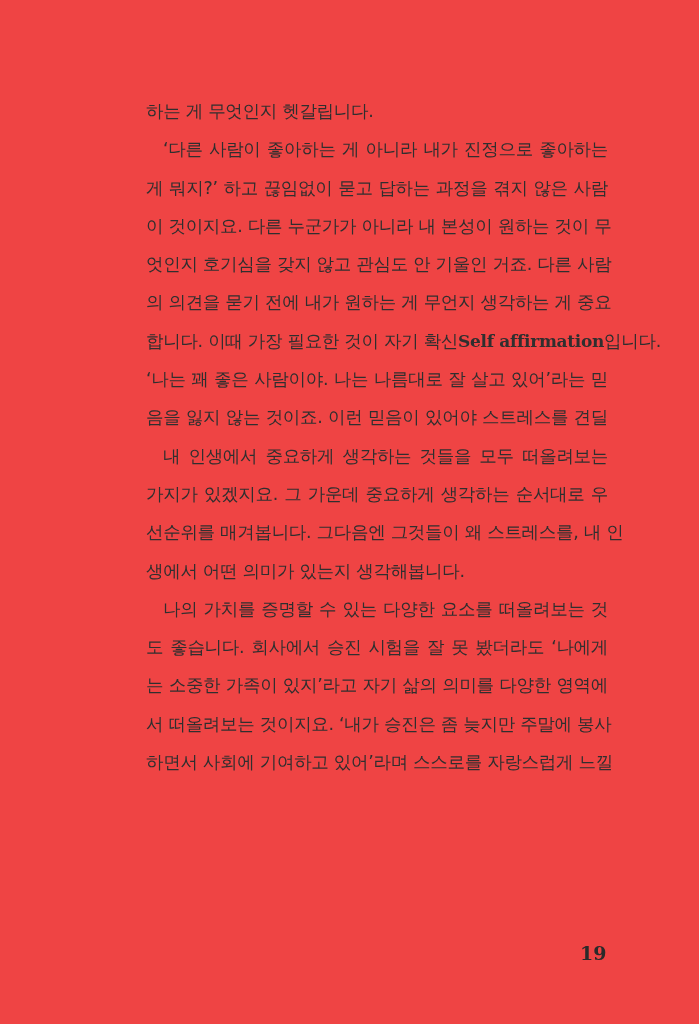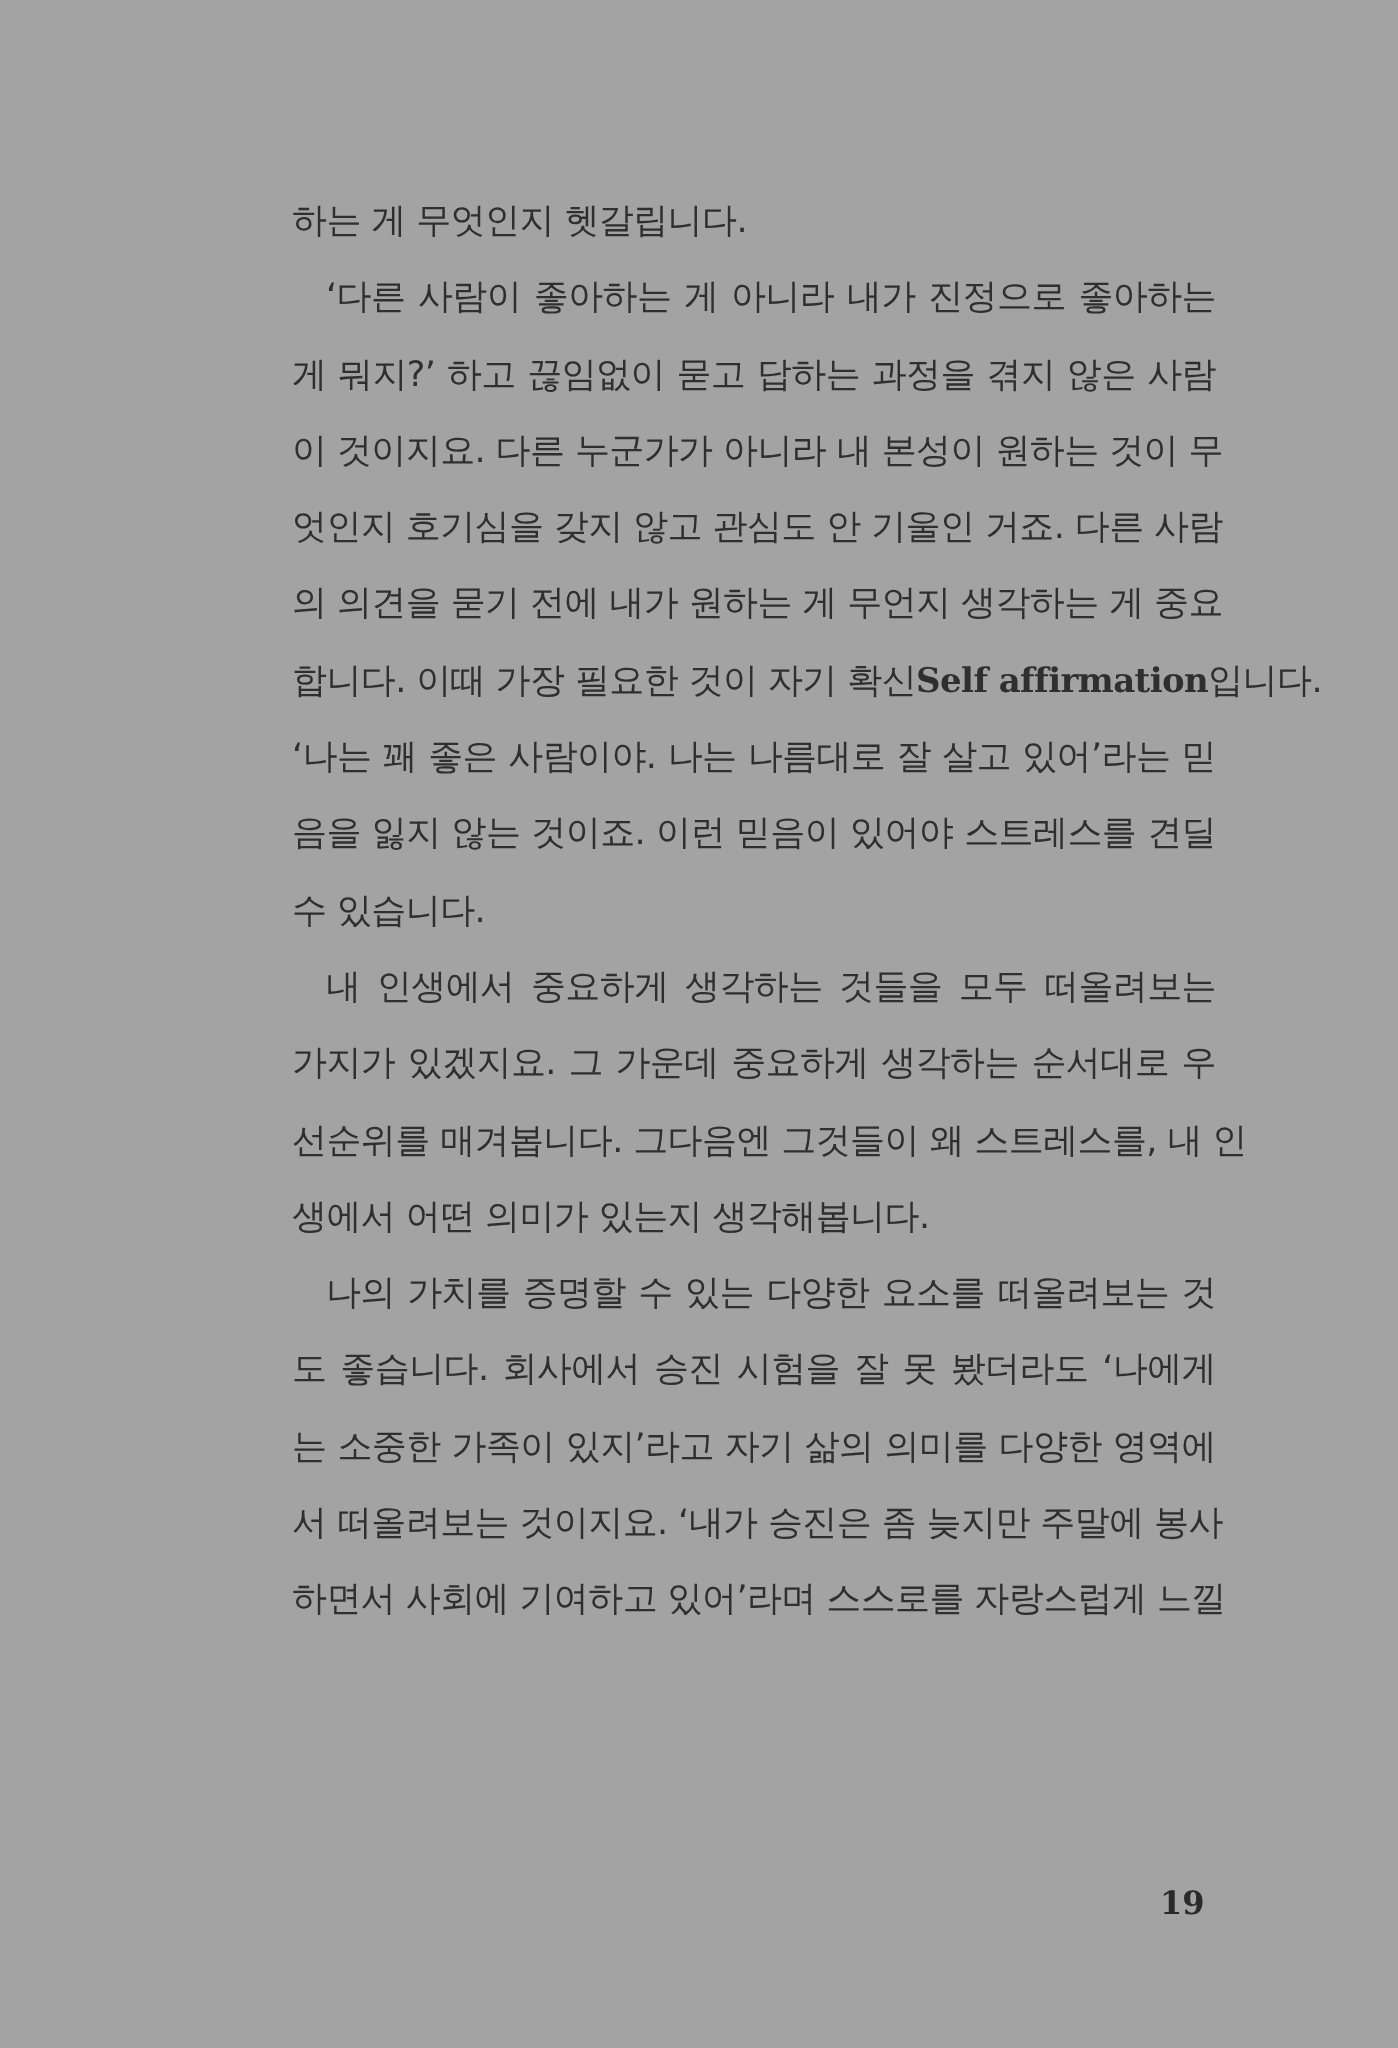--- a/index.html
+++ b/index.html
@@ -1,49 +1,48 @@
 <!DOCTYPE html>
 <html><head>
 <meta charset="utf-8">
 <style>
   html, body { margin: 0; padding: 0; background: #ffffff; }
   body { width: 699px; height: 1024px; position: relative; overflow: hidden; }
-  .page { position: absolute; left: 0; top: 0; width: 699px; height: 1024px; background: #a3a3a3; }
+  .page { position: absolute; left: 0; top: 0; width: 699px; height: 1024px; background: #ef4444; }
   .text-block {
     position: absolute; left: 146px; top: 92px; width: 462px;
     font-family: "DejaVu Sans", sans-serif;
     font-size: 17.5px; line-height: 38.3px; color: #2f2f2f;
     letter-spacing: -0.3px;
   }
   .line { white-space: nowrap; display: block; text-align: justify; text-align-last: justify; height: 38.3px; }
   .line.last { text-align-last: left; }
   .line.indent { padding-left: 17px; }
   .eng { font-family: "DejaVu Serif", serif; font-weight: bold; font-size: 17px; letter-spacing: -0.3px; }
   .page-number {
     position: absolute; left: 580px; top: 942px;
-    font-family: "DejaVu Serif", serif; font-weight: bold; font-size: 16px; color: #2a2a2a;
+    font-family: "DejaVu Serif", serif; font-weight: bold; font-size: 19px; color: #2a2a2a;
   }
 </style>
 </head>
 <body>
 
 <div class="page">
   <div class="text-block">
 
     <span class="line last">하는 게 무엇인지 헷갈립니다.</span>
 
     <span class="line indent">‘다른 사람이 좋아하는 게 아니라 내가 진정으로 좋아하는</span>
     <span class="line">게 뭐지?’ 하고 끊임없이 묻고 답하는 과정을 겪지 않은 사람</span>
     <span class="line">이 것이지요. 다른 누군가가 아니라 내 본성이 원하는 것이 무</span>
     <span class="line">엇인지 호기심을 갖지 않고 관심도 안 기울인 거죠. 다른 사람</span>
     <span class="line">의 의견을 묻기 전에 내가 원하는 게 무언지 생각하는 게 중요</span>
     <span class="line"><span>합니다. 이때 가장 필요한 것이 자기 확신</span><span class="eng">Self affirmation</span><span>입니다.</span></span>
     <span class="line">‘나는 꽤 좋은 사람이야. 나는 나름대로 잘 살고 있어’라는 믿</span>
     <span class="line">음을 잃지 않는 것이죠. 이런 믿음이 있어야 스트레스를 견딜</span>
-    <span class="line last">수 있습니다.</span>
 
     <span class="line indent">내 인생에서 중요하게 생각하는 것들을 모두 떠올려보는</span>
     <span class="line">가지가 있겠지요. 그 가운데 중요하게 생각하는 순서대로 우</span>
     <span class="line">선순위를 매겨봅니다. 그다음엔 그것들이 왜 스트레스를, 내 인</span>
     <span class="line last">생에서 어떤 의미가 있는지 생각해봅니다.</span>
 
     <span class="line indent">나의 가치를 증명할 수 있는 다양한 요소를 떠올려보는 것</span>
     <span class="line">도 좋습니다. 회사에서 승진 시험을 잘 못 봤더라도 ‘나에게</span>
     <span class="line">는 소중한 가족이 있지’라고 자기 삶의 의미를 다양한 영역에</span>
     <span class="line">서 떠올려보는 것이지요. ‘내가 승진은 좀 늦지만 주말에 봉사</span>

